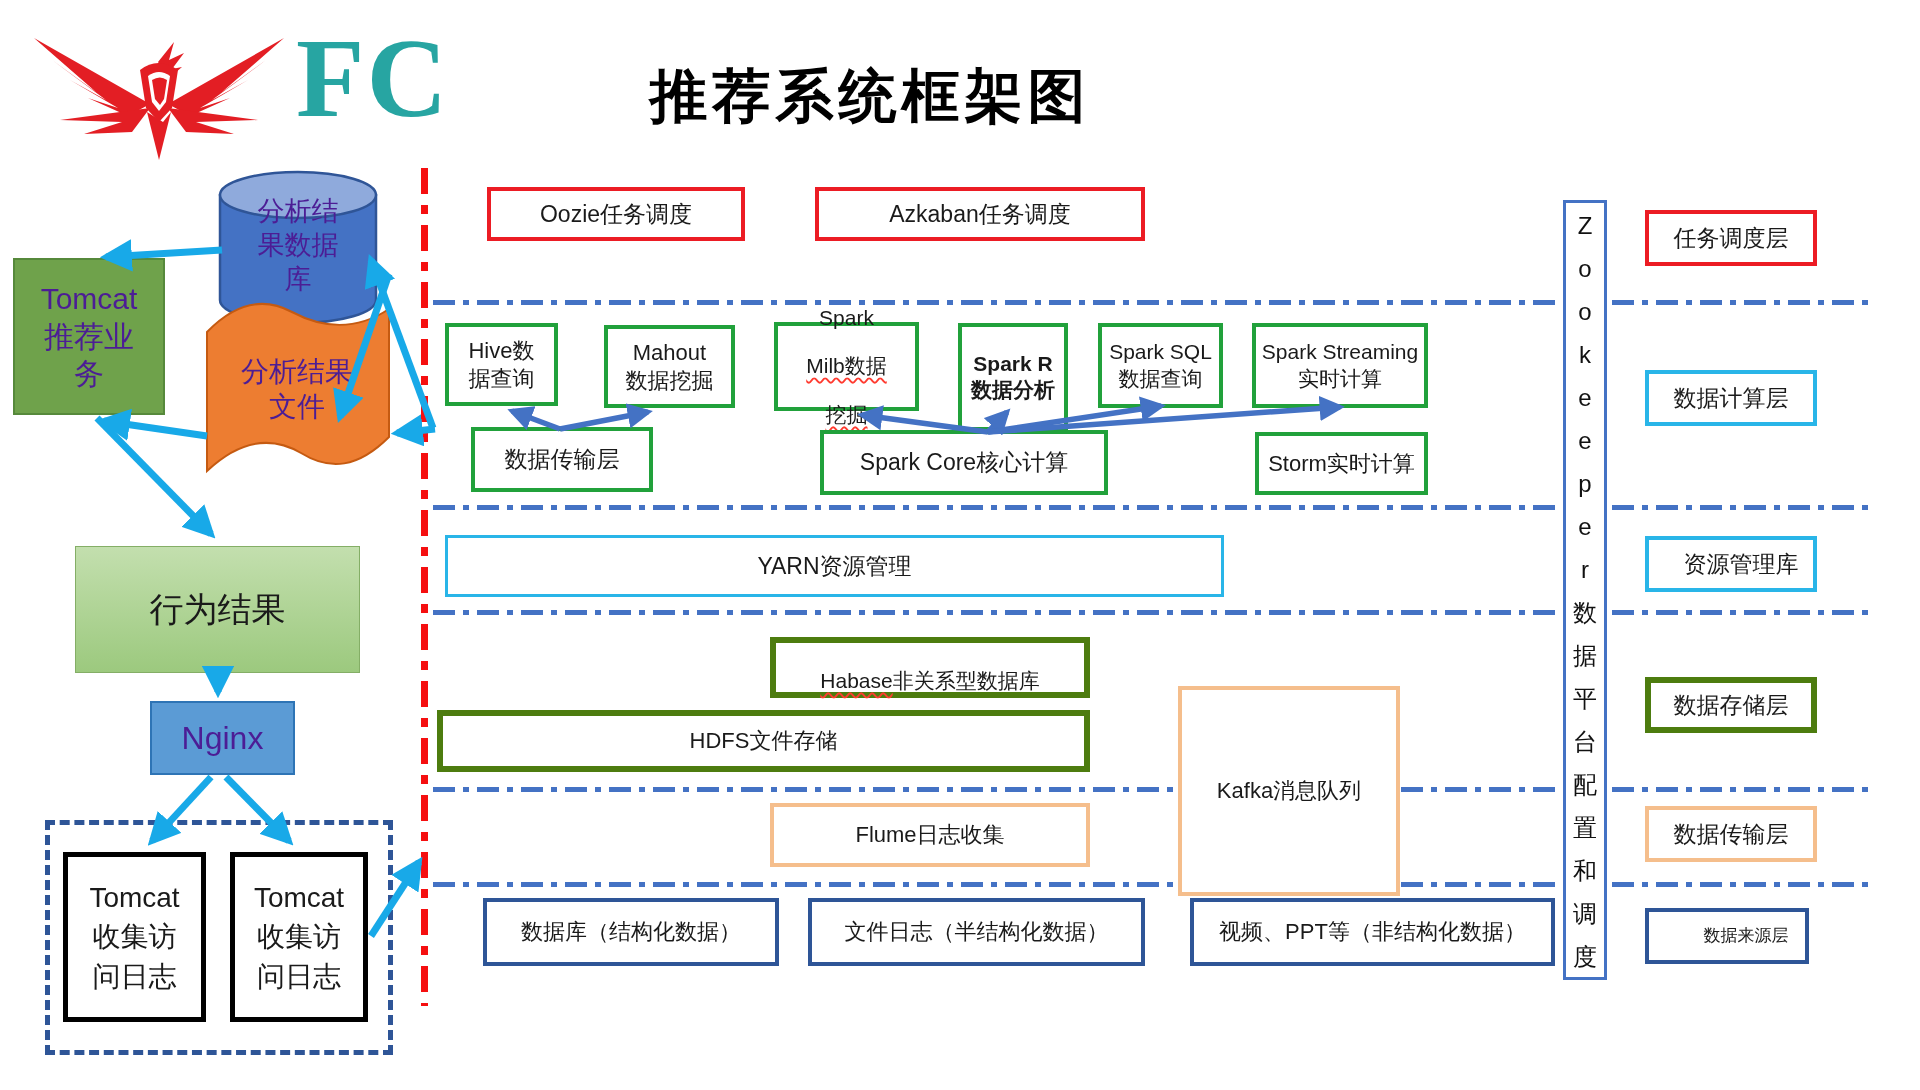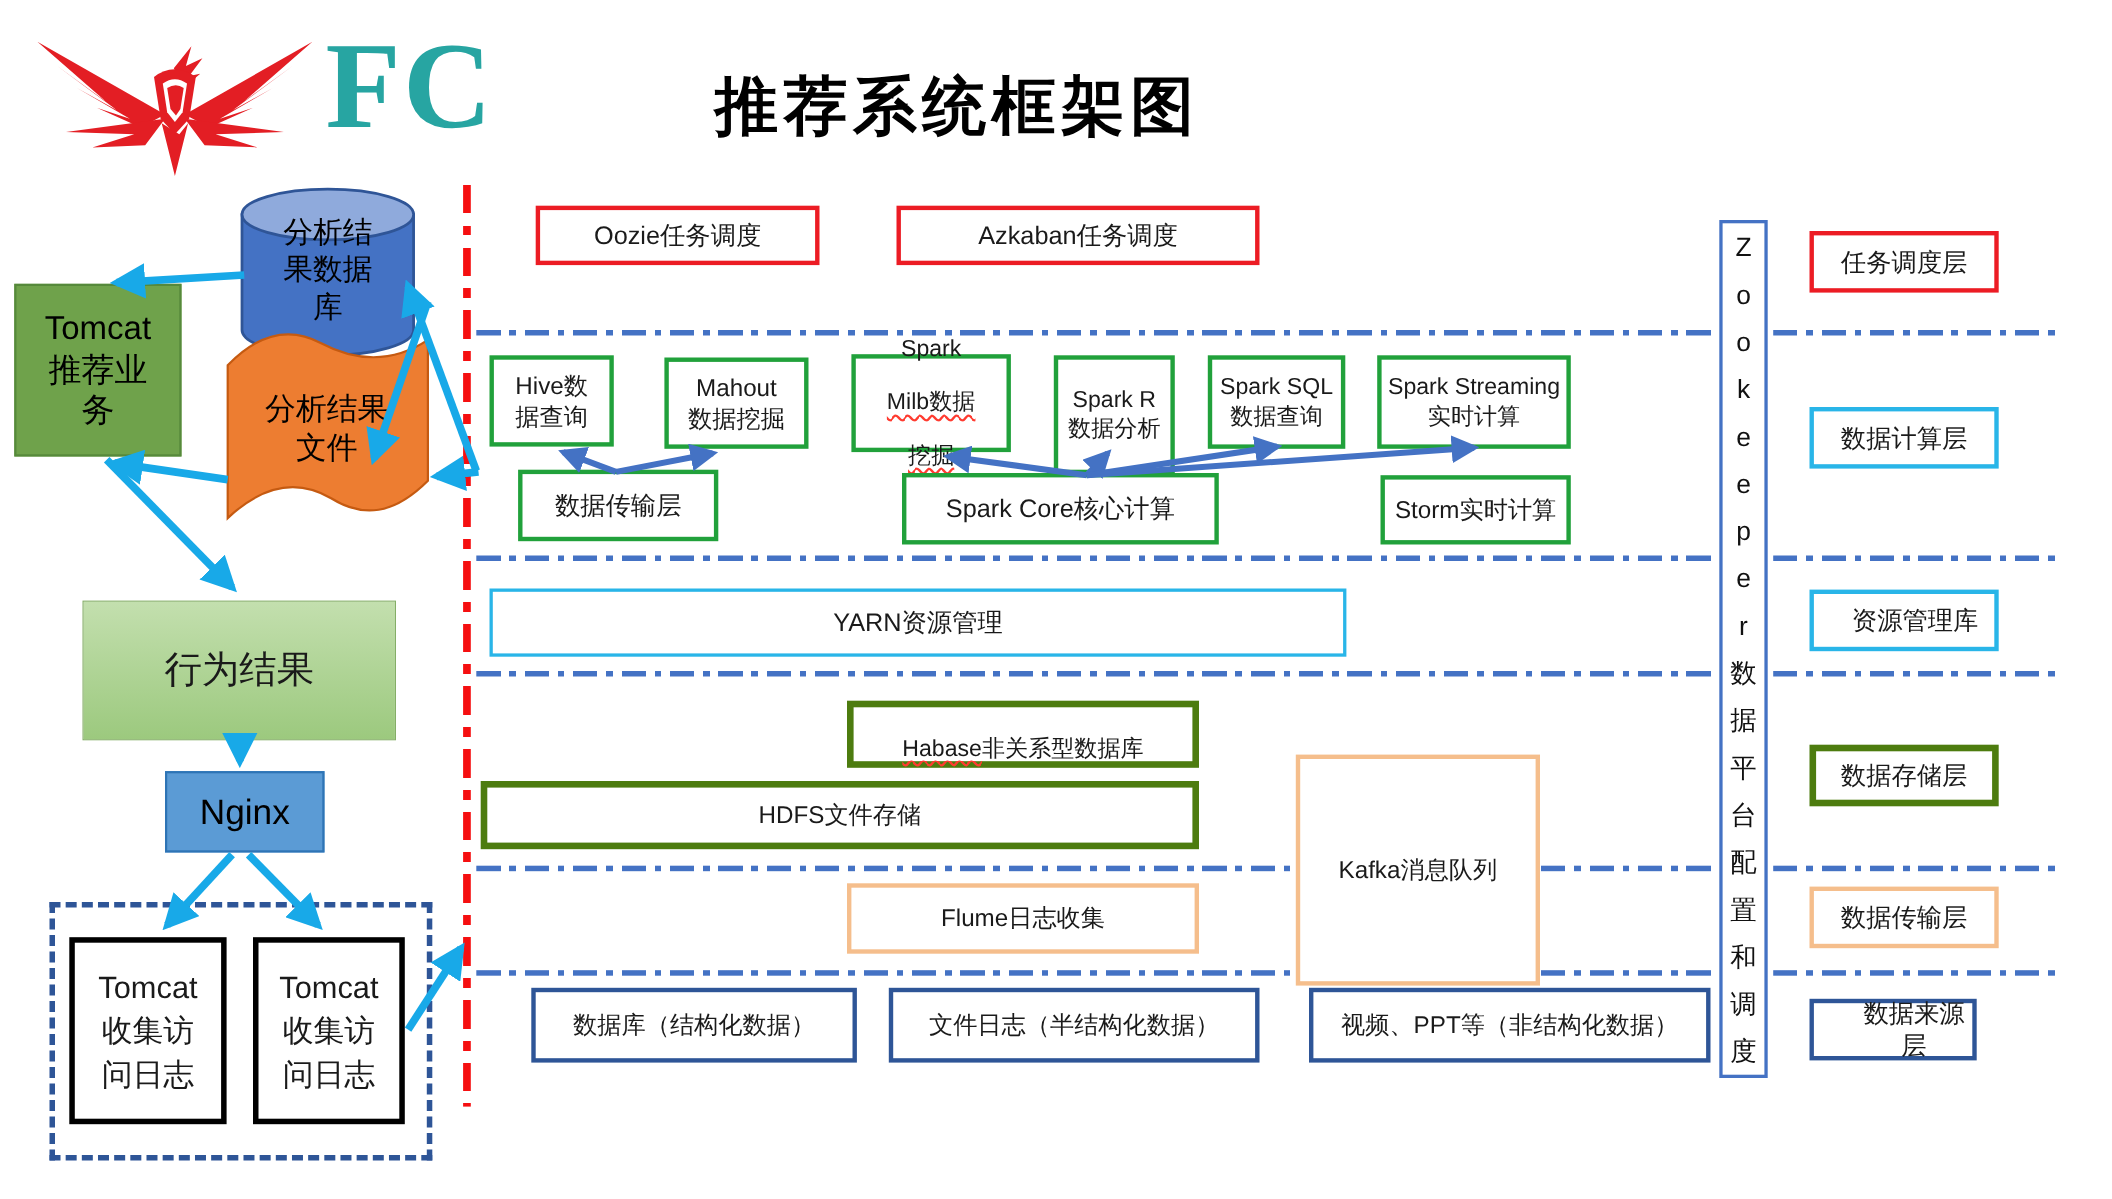--- a/index.html
+++ b/index.html
@@ -22,21 +22,21 @@
   #red-divider{position:absolute;left:421px;top:168px;width:7px;height:838px;z-index:1;
        background:repeating-linear-gradient(180deg,#F50F10 0 26px,transparent 26px 37px,#F50F10 37px 46px,transparent 46px 57px);}
   #dashed-group{position:absolute;left:45px;top:820px;width:348px;height:235px;border:5px dashed #2E5597;box-sizing:border-box;z-index:1;}
   #title{position:absolute;left:560px;top:58px;width:620px;text-align:center;font-size:58px;font-weight:900;
          color:#000;letter-spacing:5px;z-index:2;}
   #fc-logo{position:absolute;left:296px;top:14px;font-family:"Liberation Serif","DejaVu Serif",serif;
          font-weight:bold;font-size:112px;color:#27A5A2;z-index:2;letter-spacing:2px;}
   #zookeeper-bar{position:absolute;left:1563px;top:200px;width:44px;height:780px;border:3px solid #4472C4;
          box-sizing:border-box;background:#fff;z-index:2;text-align:center;font-size:24px;color:#111;
          line-height:43px;white-space:pre-line;padding-top:1px;}
-  .wtxt{color:#000000;text-align:center;}
+  .wtxt{color:#4c1d95;text-align:center;}
 </style>
 </head>
 <body>
 
 <div id="stage">
 
   <svg class="layer" width="1920" height="1090" style="z-index:1">
 
     <g fill="#E31E24">
       <path d="M158,62 l16,-20 l-5,18 l15,-7 l-12,16 l10,-2 l-14,12 z"></path>
@@ -100,21 +100,21 @@
 据查询</div>
   <div class="box b-green" style="left:604px;top:325px;width:131px;height:83px;font-size:22px;">Mahout
 数据挖掘</div>
   <div class="box b-green" style="left:774px;top:322px;width:145px;height:89px;font-size:21px;line-height:1.15;">
     <div>
       <span class="ln">Spark</span>
       <span class="ln sp">Milb数据</span>
       <span class="ln sp">挖掘</span>
     </div>
   </div>
-  <div class="box b-green" style="left:958px;top:323px;width:110px;height:108px;font-size:21px;">Spark R
+  <div class="box b-green" style="left:958px;top:323px;width:110px;height:108px;font-size:21px;font-weight:bold;">Spark R
 数据分析</div>
   <div class="box b-green" style="left:1098px;top:323px;width:125px;height:85px;font-size:21px;">Spark SQL
 数据查询</div>
   <div class="box b-green" style="left:1252px;top:323px;width:176px;height:85px;font-size:21px;">Spark Streaming
 实时计算</div>
   <div class="box b-green" style="left:471px;top:427px;width:182px;height:65px;font-size:23px;">数据传输层</div>
   <div class="box b-green" style="left:820px;top:430px;width:288px;height:65px;font-size:23px;">Spark Core核心计算</div>
   <div class="box b-green" style="left:1255px;top:432px;width:173px;height:63px;font-size:22px;">Storm实时计算</div>
 
   <div class="box" style="left:445px;top:535px;width:779px;height:62px;border:3px solid #29B5E8;font-size:23px;">YARN资源管理</div>
@@ -131,21 +131,21 @@
 
   <div class="box b-dblue" style="left:437px;top:898px;width:296px;height:68px;font-size:22px;margin-left:46px;">数据库（结构化数据）</div>
   <div class="box b-dblue" style="left:808px;top:898px;width:337px;height:68px;font-size:22px;">文件日志（半结构化数据）</div>
   <div class="box b-dblue" style="left:1190px;top:898px;width:365px;height:68px;font-size:22px;">视频、PPT等（非结构化数据）</div>
 
   <div class="box b-red" style="left:1645px;top:210px;width:172px;height:56px;font-size:23px;">任务调度层</div>
   <div class="box b-cyan" style="left:1645px;top:370px;width:172px;height:56px;font-size:23px;">数据计算层</div>
   <div class="box b-cyan" style="left:1645px;top:536px;width:172px;height:56px;font-size:23px;padding-left:20px;">资源管理库</div>
   <div class="box b-dred" style="left:1645px;top:677px;width:172px;height:56px;font-size:23px;">数据存储层</div>
   <div class="box b-peach" style="left:1645px;top:806px;width:172px;height:56px;font-size:23px;">数据传输层</div>
-  <div class="box b-dblue" style="left:1645px;top:908px;width:152px;height:56px;font-size:23px;padding-left:38px;">数据来源层</div>
+  <div class="box b-dblue" style="left:1645px;top:908px;width:164px;height:56px;font-size:17px;padding-left:38px;">数据来源层</div>
 
   <div id="zookeeper-bar">Z
 o
 o
 k
 e
 e
 p
 e
 r

